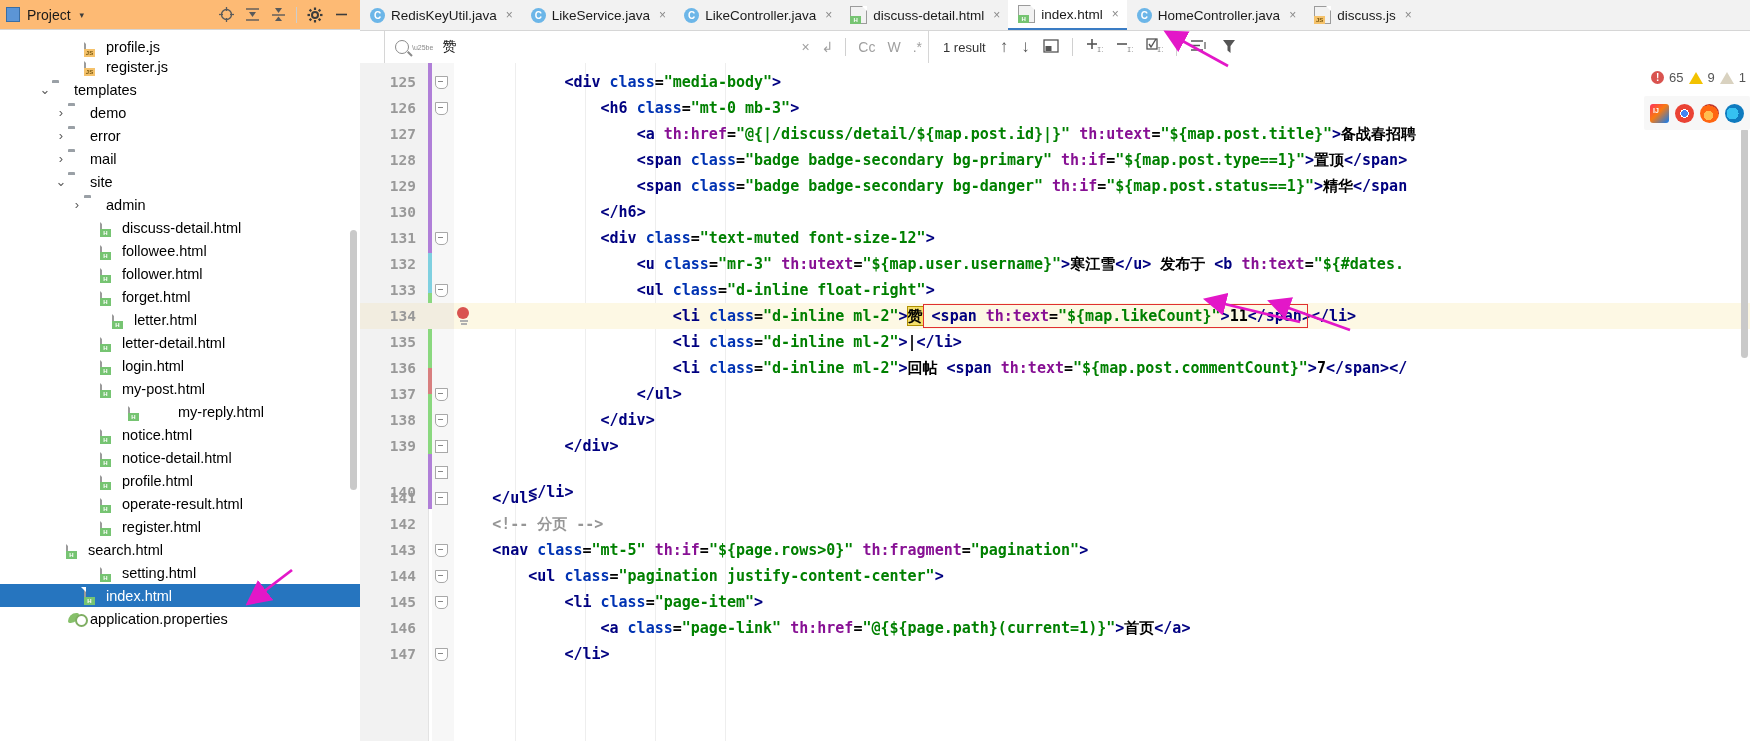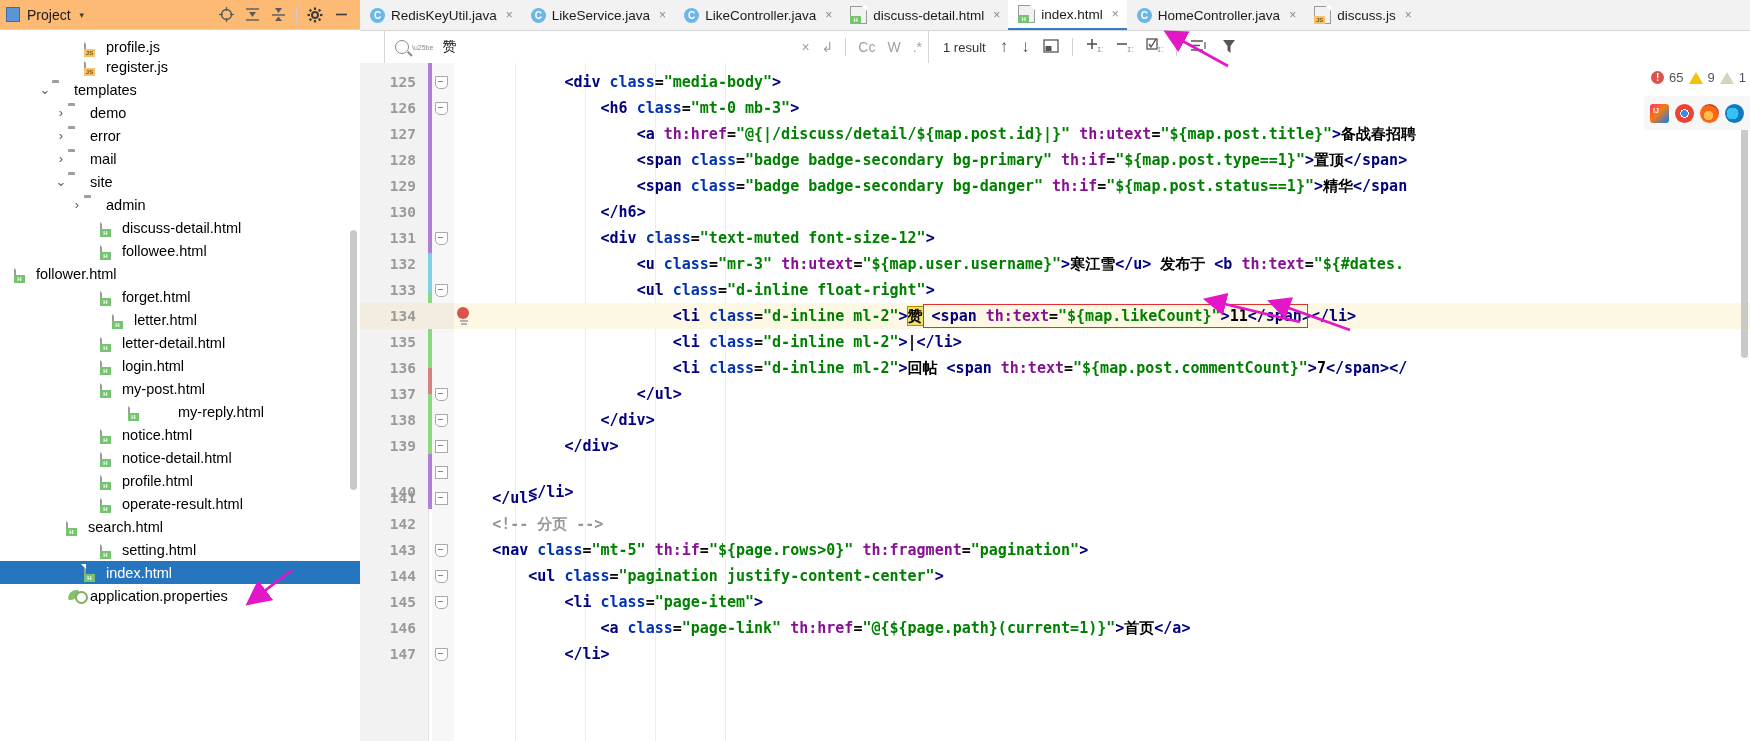--- a/index.html
+++ b/index.html
@@ -220,21 +220,21 @@
         <div class="row" style="padding-left: 86px;">
           <span class="arrow blank"></span>
           <span class="ficon"><span class="fileicon"><span class="badge b-h">H</span></span></span>
           <span>discuss-detail.html</span>
         </div>
         <div class="row" style="padding-left: 86px;">
           <span class="arrow blank"></span>
           <span class="ficon"><span class="fileicon"><span class="badge b-h">H</span></span></span>
           <span>followee.html</span>
         </div>
-        <div class="row" style="">
+        <div class="row" style="padding-left: 86px;">
           <span class="arrow blank"></span>
           <span class="ficon"><span class="fileicon"><span class="badge b-h">H</span></span></span>
           <span>follower.html</span>
         </div>
         <div class="row" style="padding-left: 86px;">
           <span class="arrow blank"></span>
           <span class="ficon"><span class="fileicon"><span class="badge b-h">H</span></span></span>
           <span>forget.html</span>
         </div>
         <div class="row" style="padding-left: 86px; margin-left: 12px;">
@@ -274,20 +274,25 @@
         </div>
         <div class="row" style="padding-left: 86px;">
           <span class="arrow blank"></span>
           <span class="ficon"><span class="fileicon"><span class="badge b-h">H</span></span></span>
           <span>profile.html</span>
         </div>
         <div class="row" style="padding-left: 86px;">
           <span class="arrow blank"></span>
           <span class="ficon"><span class="fileicon"><span class="badge b-h">H</span></span></span>
           <span>operate-result.html</span>
+        </div>
+        <div class="row" style="padding-left: 86px;">
+          <span class="arrow blank"></span>
+          <span class="ficon"><span class="fileicon"><span class="badge b-h">H</span></span></span>
+          <span>register.html</span>
         </div>
         <div class="row" style="padding-left: 52px;">
           <span class="arrow blank"></span>
           <span class="ficon"><span class="fileicon"><span class="badge b-h">H</span></span></span>
           <span>search.html</span>
         </div>
         <div class="row" style="padding-left: 86px;">
           <span class="arrow blank"></span>
           <span class="ficon"><span class="fileicon"><span class="badge b-h">H</span></span></span>
           <span>setting.html</span>

